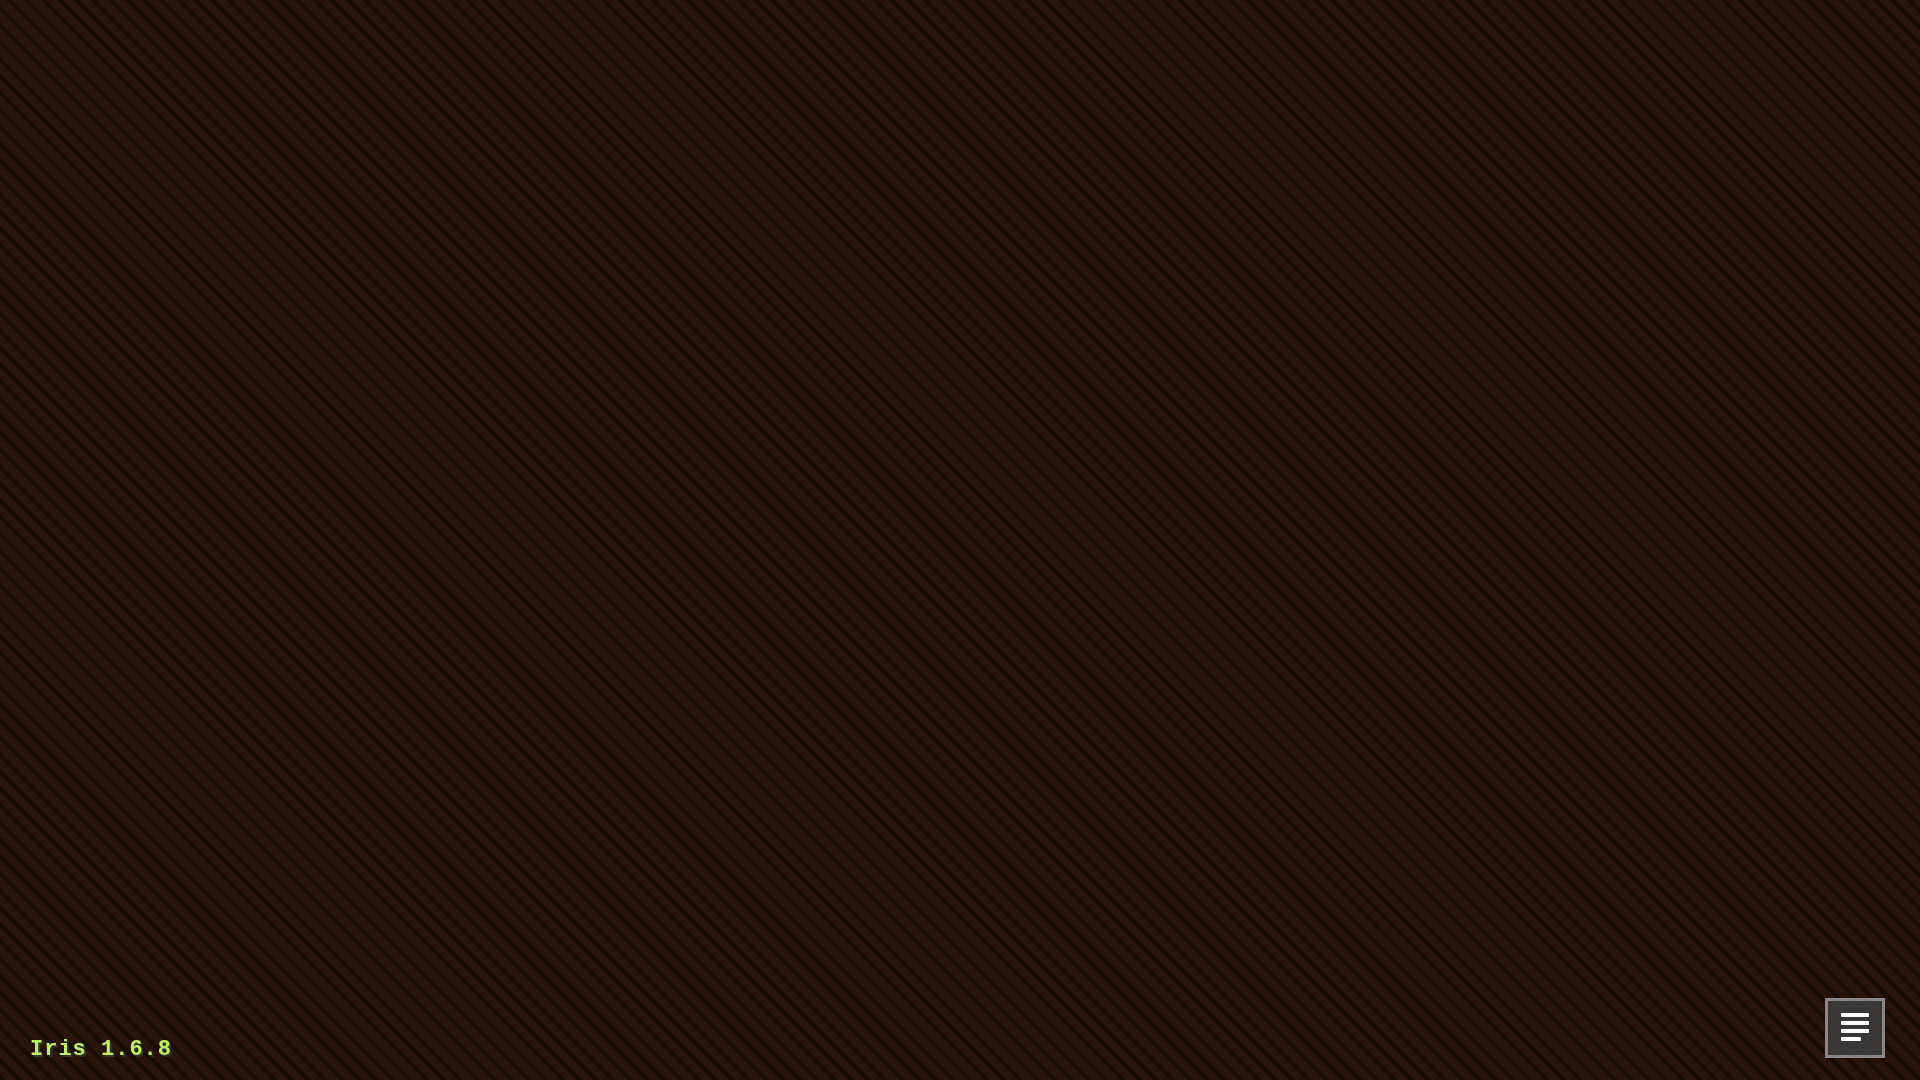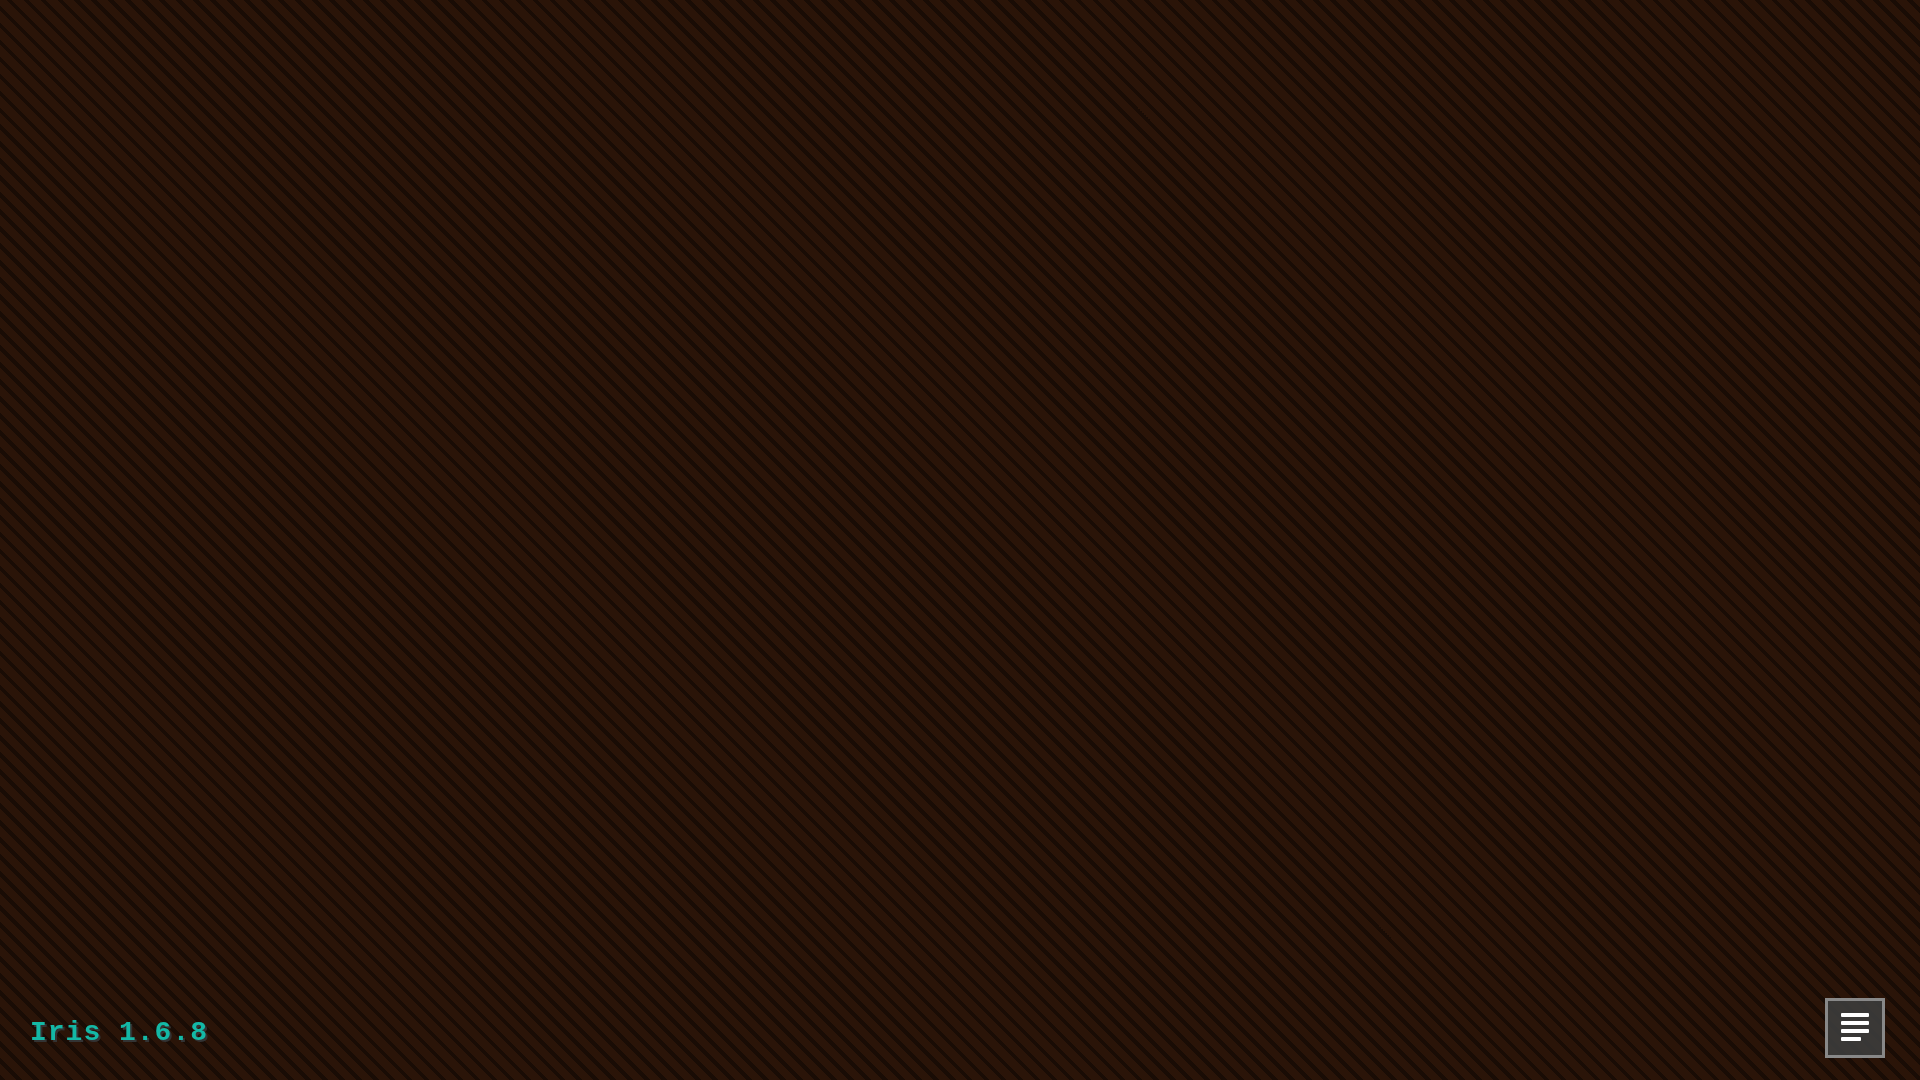--- a/index.html
+++ b/index.html
@@ -292,24 +292,24 @@
       width: 400px;
     }
 
     .btn-done {
       width: 400px;
     }
 
     
     .version-text {
       position: absolute;
-      bottom: 32px;
+      bottom: 18px;
       left: 30px;
-      color: #14b8a6;
-      font-size: 28px;
+      color: #bef264;
+      font-size: 22px;
       font-family: 'Courier New', monospace;
       text-shadow: 2px 2px 0px #333;
       z-index: 20;
     }
 
     
     .book-icon {
       position: absolute;
       bottom: 22px;
       right: 35px;

